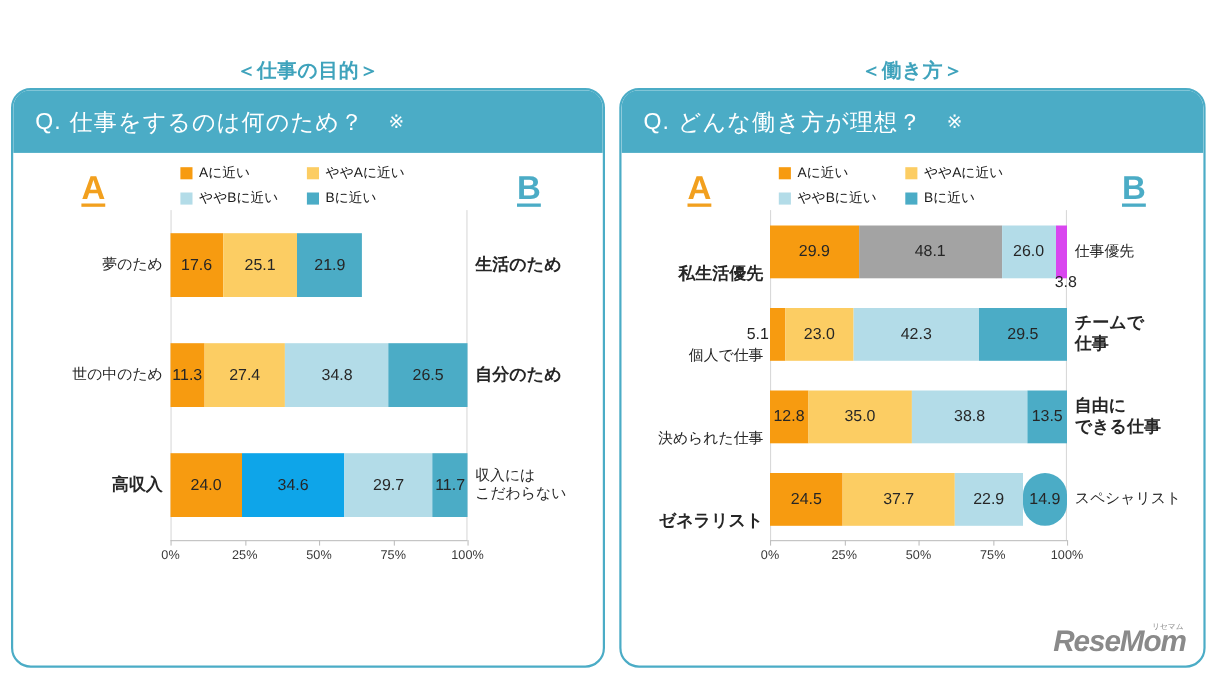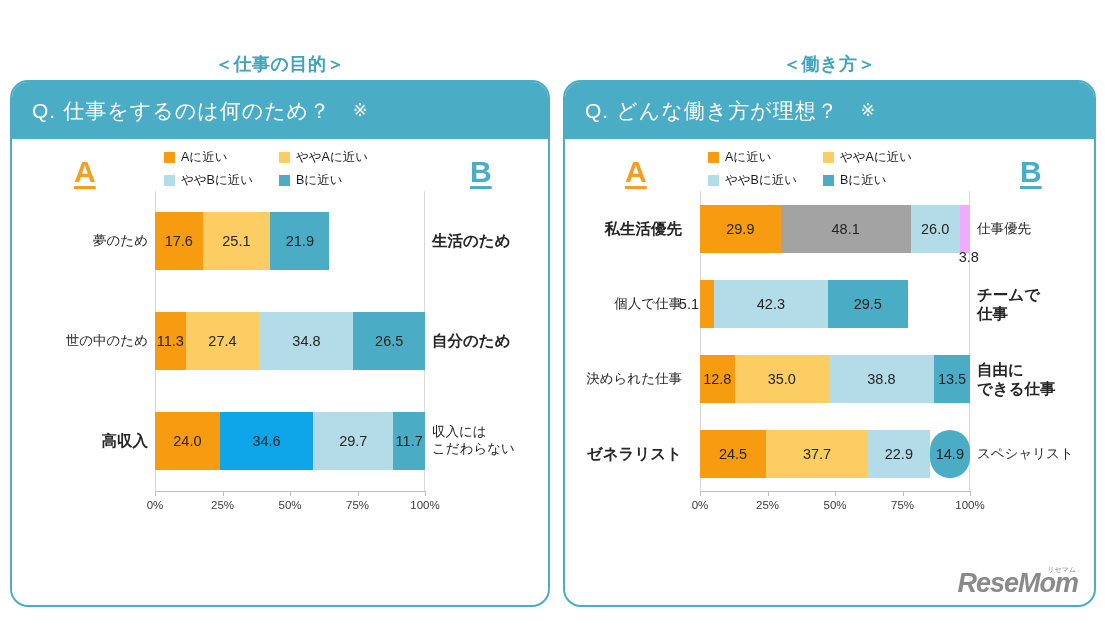--- a/index.html
+++ b/index.html
@@ -117,21 +117,21 @@
   .rlabel {
     position: absolute; font-size: 13.5px; color: #262626;
     line-height: 1.25; white-space: pre-line;
     top: 50%; transform: translateY(-50%);
   }
   .rlabel.side-a { text-align: right; }
   .rlabel.side-b { text-align: left; }
   .rlabel.bold { font-weight: bold; font-size: 15.5px; }
   .left  .rlabel.side-a { right: 404px; width: 140px; }
   .left  .rlabel.side-b { left: 420px;  width: 120px; }
-  .right .rlabel.side-a { right: 416px; width: 130px; }
+  .right .rlabel.side-a { right: 404px; width: 130px; margin-top: 20px; }
   .right .rlabel.side-b { left: 412px;  width: 120px; }
 
   
   .logo {
     position: absolute; right: 18px; bottom: 8px;
     font-size: 27px; font-weight: bold; font-style: italic;
     color: #8a8a8a; letter-spacing: -1px;
   }
   .logo .ruby {
     font-size: 7px; font-style: normal; font-weight: normal;
@@ -294,32 +294,35 @@
               <div class="bar">
                 <div class="seg" style="flex: 0 0 29.9%; background: rgb(247, 155, 16);">
                   <span class="v">29.9</span>
                 </div>
                 <div class="seg" style="flex: 0 0 48.1%; background: #a3a3a3;">
                   <span class="v">48.1</span>
                 </div>
                 <div class="seg" style="flex: 0 0 18.2%; background: rgb(179, 220, 232);">
                   <span class="v">26.0</span>
                 </div>
-                <div class="seg overflow-below" style="flex: 0 0 3.8%; background: #f0abfc;">
+                <div class="seg overflow-below" style="flex: 0 0 3.8%; background: #d946ef;">
                   <span class="v">3.8</span>
                 </div>
               </div>
             </div>
             <div class="row" style="top: 88.5px; height: 48px;">
               <div class="rlabel side-a">個人で仕事</div>
               <div class="rlabel side-b bold">チームで
 仕事</div>
               <div class="bar">
                 <div class="seg overflow-left" style="flex: 0 0 5.1%; background: rgb(247, 155, 16);">
                   <span class="v">5.1</span>
+                </div>
+                <div class="seg" style="flex: 0 0 23%; background: rgb(252, 205, 99);">
+                  <span class="v">23.0</span>
                 </div>
                 <div class="seg" style="flex: 0 0 42.3%; background: rgb(179, 220, 232);">
                   <span class="v">42.3</span>
                 </div>
                 <div class="seg" style="flex: 0 0 29.5%; background: rgb(75, 172, 198);">
                   <span class="v">29.5</span>
                 </div>
               </div>
             </div>
             <div class="row" style="top: 163.5px; height: 48px;">

